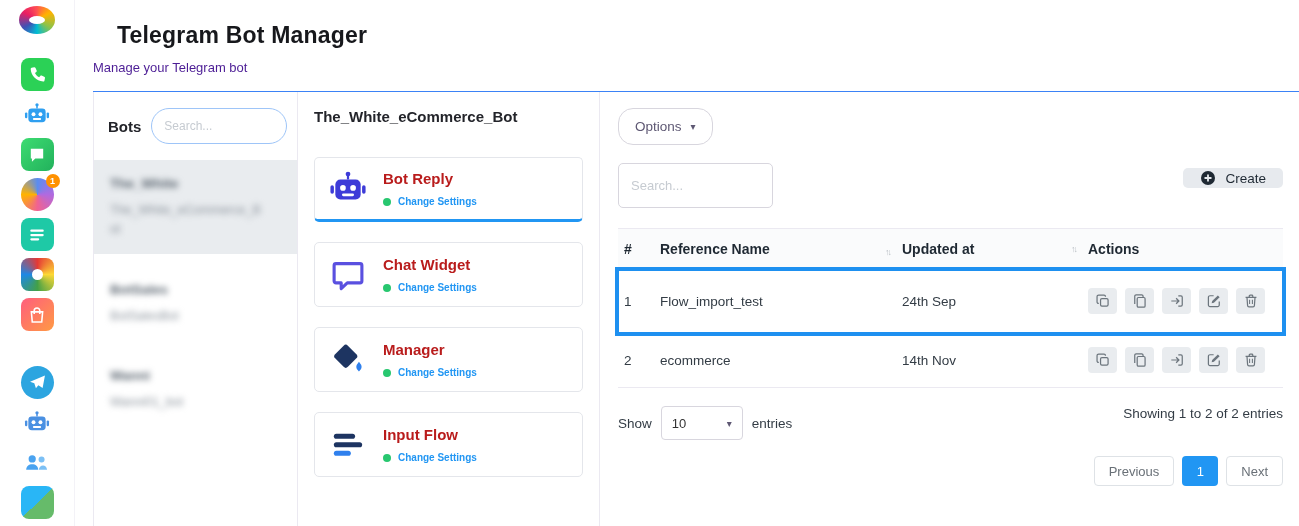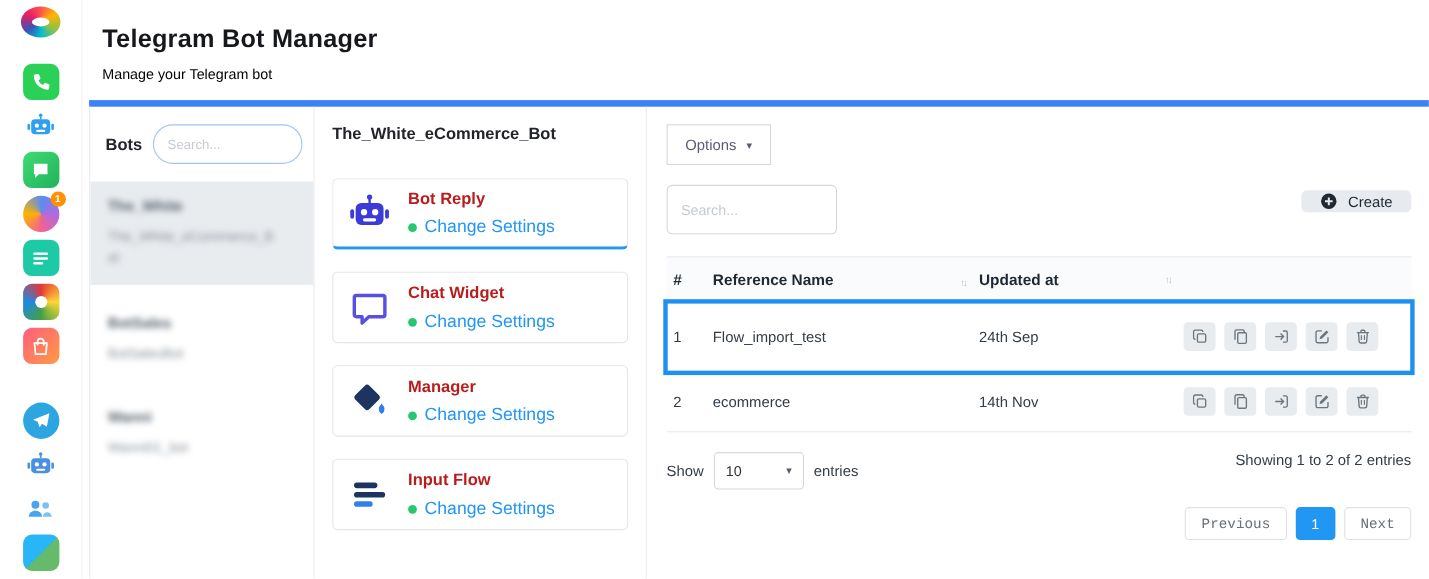--- a/index.html
+++ b/index.html
@@ -20,23 +20,23 @@
   .ri-rainbow{background:conic-gradient(#e53935,#fdd835,#43a047,#1e88e5,#e53935);}
   .ri-rainbow::after{content:"";width:11px;height:11px;background:#fff;border-radius:50%;}
   .ri-bag{background:linear-gradient(135deg,#ff5e7e,#ff9a44);}
   .ri-telegram{background:#2ca5e0;border-radius:50%;margin-top:28px;}
   .ri-split{background:linear-gradient(135deg,#29b6f6 50%,#66bb6a 50%);}
   .badge{position:absolute;top:-4px;right:-6px;background:#ff9100;color:#fff;font-size:9px;font-weight:bold;border-radius:50%;width:14px;height:14px;display:flex;align-items:center;justify-content:center;}
 
   
   .content{flex:1;display:flex;flex-direction:column;min-width:0;}
   .page-head{padding:22px 24px 16px 18px;}
-  .page-head h1{font-size:23px;font-weight:bold;color:#17181c;letter-spacing:.2px;}
-  .page-head p{font-size:13px;color:#000000;margin-top:11px;}
-  .workspace{flex:1;display:flex;border-top:6px solid #3b82f6;margin-left:6px;min-height:0;}
+  .page-head h1{font-size:23px;font-weight:bold;color:#17181c;letter-spacing:.2px;margin-left:24px;}
+  .page-head p{font-size:13px;color:#4c1d95;margin-top:11px;}
+  .workspace{flex:1;display:flex;border-top:1px solid #3b82f6;margin-left:18px;min-height:0;}
 
   
   .bots-panel{flex:0 0 205px;border-left:1px solid #ebe9f1;border-right:1px solid #ebe9f1;overflow:hidden;}
   .bots-head{display:flex;align-items:center;gap:10px;padding:16px 10px 16px 14px;}
   .bots-title{font-size:15px;font-weight:bold;color:#23242a;}
   .bots-search{flex:1;min-width:0;height:36px;border:1px solid #9ec5f8;border-radius:18px;padding:0 12px;font-size:12px;color:#6e6b7b;outline:none;background:#fff;}
   .bots-search::placeholder{color:#c6cbd1;}
   .bot-item{padding:14px 16px;margin-bottom:12px;cursor:pointer;}
   .bot-item.selected{background:#e9ecef;}
   .bot-name{font-size:13.5px;font-weight:bold;color:#55606b;filter:blur(3px);display:inline-block;}
@@ -44,29 +44,29 @@
 
   
   .modules-panel{flex:0 0 302px;border-right:1px solid #ebe9f1;padding:16px;overflow:hidden;}
   .modules-title{font-size:15px;font-weight:bold;color:#23242a;margin-bottom:32px;}
   .module-card{display:flex;align-items:center;gap:15px;border:1px solid #e4e6eb;border-radius:5px;padding:10px 13px;margin-bottom:20px;height:65px;cursor:pointer;background:#fff;}
   .module-card.active{border-bottom:3px solid #2196f3;}
   .module-icon{width:40px;height:40px;display:flex;align-items:center;justify-content:center;flex:0 0 40px;}
   .module-name{font-size:15px;font-weight:bold;color:#b91c1c;}
   .module-link{display:flex;align-items:center;gap:7px;margin-top:8px;}
   .dot{width:8px;height:8px;border-radius:50%;background:#28c76f;}
-  .module-link span{font-size:16px;font-weight:normal;color:#2196f3;}
+  .module-link span{font-size:10px;font-weight:bold;color:#2196f3;}
 
   
   .settings-panel{flex:1;padding:16px 16px 0 18px;min-width:0;overflow:hidden;}
   .sp-head{display:flex;align-items:center;justify-content:space-between;}
   .sp-title-wrap{display:flex;align-items:center;gap:12px;}
   .sp-title{font-size:15.5px;font-weight:bold;color:#23242a;}
   .cam{color:#111;display:flex;cursor:pointer;}
-  .btn-options{display:flex;align-items:center;gap:9px;border:1px solid #d8d6de;background:#fff;border-radius:0;padding:10px 16px;font-size:13.5px;color:#5e5873;cursor:pointer;font-family:inherit;}
+  .btn-options{display:flex;align-items:center;gap:9px;border:1px solid #d8d6de;background:#fff;border-radius:15px;padding:10px 16px;font-size:13.5px;color:#5e5873;cursor:pointer;font-family:inherit;}
   .caret{font-size:10px;color:#5e5873;}
   .sp-toolbar{display:flex;align-items:flex-start;justify-content:space-between;margin-top:18px;}
   .sp-search{width:155px;height:45px;border:1px solid #d8d6de;border-radius:5px;padding:0 12px;font-size:13px;outline:none;color:#5e5873;}
   .sp-search::placeholder{color:#c6cbd1;}
   .btn-create{display:flex;align-items:center;gap:9px;background:#e7eaee;border:none;border-radius:5px;padding:2px 17px;font-size:13.5px;color:#1f2933;cursor:pointer;margin-top:5px;font-family:inherit;}
   .btn-create .plus{color:#1f2933;display:flex;}
 
   .table{margin-top:20px;}
   .tr{display:flex;align-items:center;}
   .thead{background:#fafbfc;border-top:1px solid #ebe9f1;border-bottom:1px solid #ebe9f1;font-weight:bold;font-size:14px;color:#1f2933;padding:12px 0;}
@@ -78,21 +78,21 @@
   .sort{font-size:9px;color:#b9bec4;letter-spacing:-2px;cursor:pointer;}
   .tbody .tr{border-bottom:1px solid #ebe9f1;font-size:13.5px;color:#333c45;padding:14px 0;}
   .tbody .tr.highlighted{outline:4px solid #1e90f0;outline-offset:-1px;padding:18px 0;}
   .actions{display:flex;gap:8px;}
   .abtn{width:29px;height:26px;background:#e9ecef;border:none;border-radius:4px;display:flex;align-items:center;justify-content:center;cursor:pointer;color:#6c757d;}
 
   .table-footer{display:flex;justify-content:space-between;margin-top:18px;font-size:13.5px;color:#333c45;}
   .show-wrap{display:flex;align-items:center;gap:9px;}
   .select{display:flex;align-items:center;justify-content:space-between;width:82px;height:34px;border:1px solid #d8d6de;border-radius:4px;padding:0 10px;font-size:13px;cursor:pointer;color:#333;background:#fff;}
   .pagination{display:flex;justify-content:flex-end;align-items:center;gap:8px;margin-top:16px;}
-  .pg-btn{height:30px;border:1px solid #dee2e6;background:#fff;color:#697077;font-size:13px;border-radius:4px;cursor:pointer;padding:0 14px;font-family:Liberation Mono, monospace;}
+  .pg-btn{height:30px;border:1px solid #dee2e6;background:#fff;color:#697077;font-size:13px;border-radius:4px;cursor:pointer;padding:0 14px;font-family:Liberation Sans, sans-serif;}
   .pg-num{min-width:36px;height:30px;border:none;background:#2196f3;color:#fff;font-size:13px;border-radius:4px;cursor:pointer;font-family:inherit;}
 </style>
 </head>
 <body>
 
 <svg width="0" height="0" style="position:absolute" aria-hidden="true">
   <defs>
     <symbol id="sym-dup" viewBox="0 0 16 16">
       <rect x="5.2" y="5.2" width="8.6" height="8.6" rx="1.6" fill="none" stroke="currentColor" stroke-width="1.4"></rect>
       <path d="M10.8 3.2v-.4A1.6 1.6 0 0 0 9.2 1.2H3A1.8 1.8 0 0 0 1.2 3v6.2a1.6 1.6 0 0 0 1.6 1.6h.4" fill="none" stroke="currentColor" stroke-width="1.4"></path>
@@ -336,20 +336,21 @@
           <div class="tr thead">
             <span class="td td-num">#</span>
             <span class="td td-ref">
               <span>Reference Name</span>
               <span class="sort">↑↓</span>
             </span>
             <span class="td td-upd">
               <span>Updated at</span>
               <span class="sort">↑↓</span>
             </span>
+            <span class="td td-act">Actions</span>
           </div>
 
           <div class="tbody">
             <div class="tr highlighted">
               <span class="td td-num">1</span>
               <span class="td td-ref">Flow_import_test</span>
               <span class="td td-upd">24th Sep</span>
               <span class="td td-act actions">
                 <button class="abtn">
                     <svg width="14" height="14">

